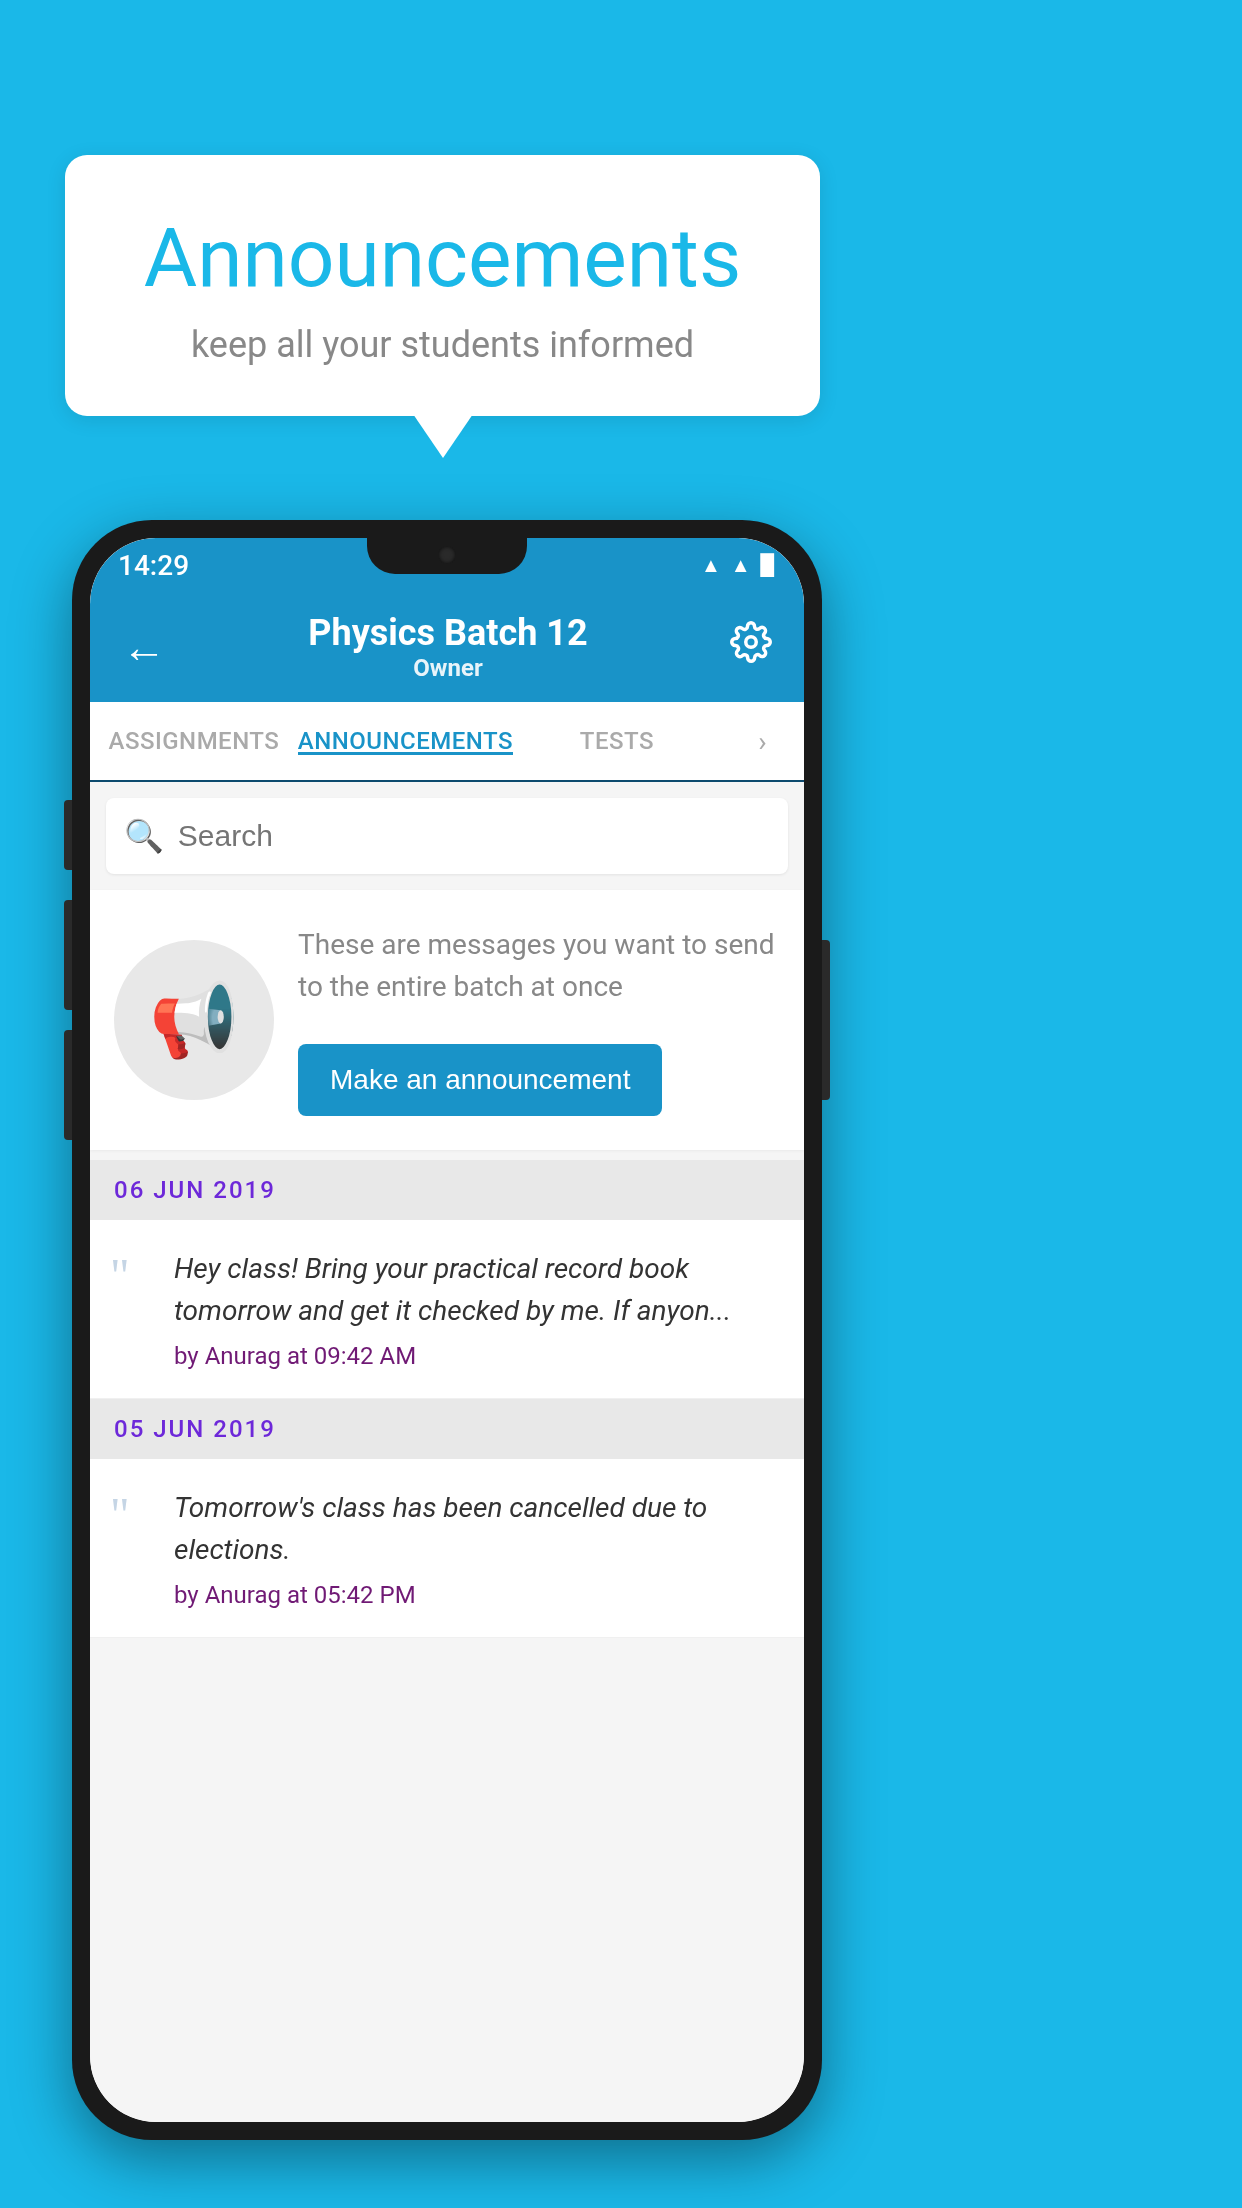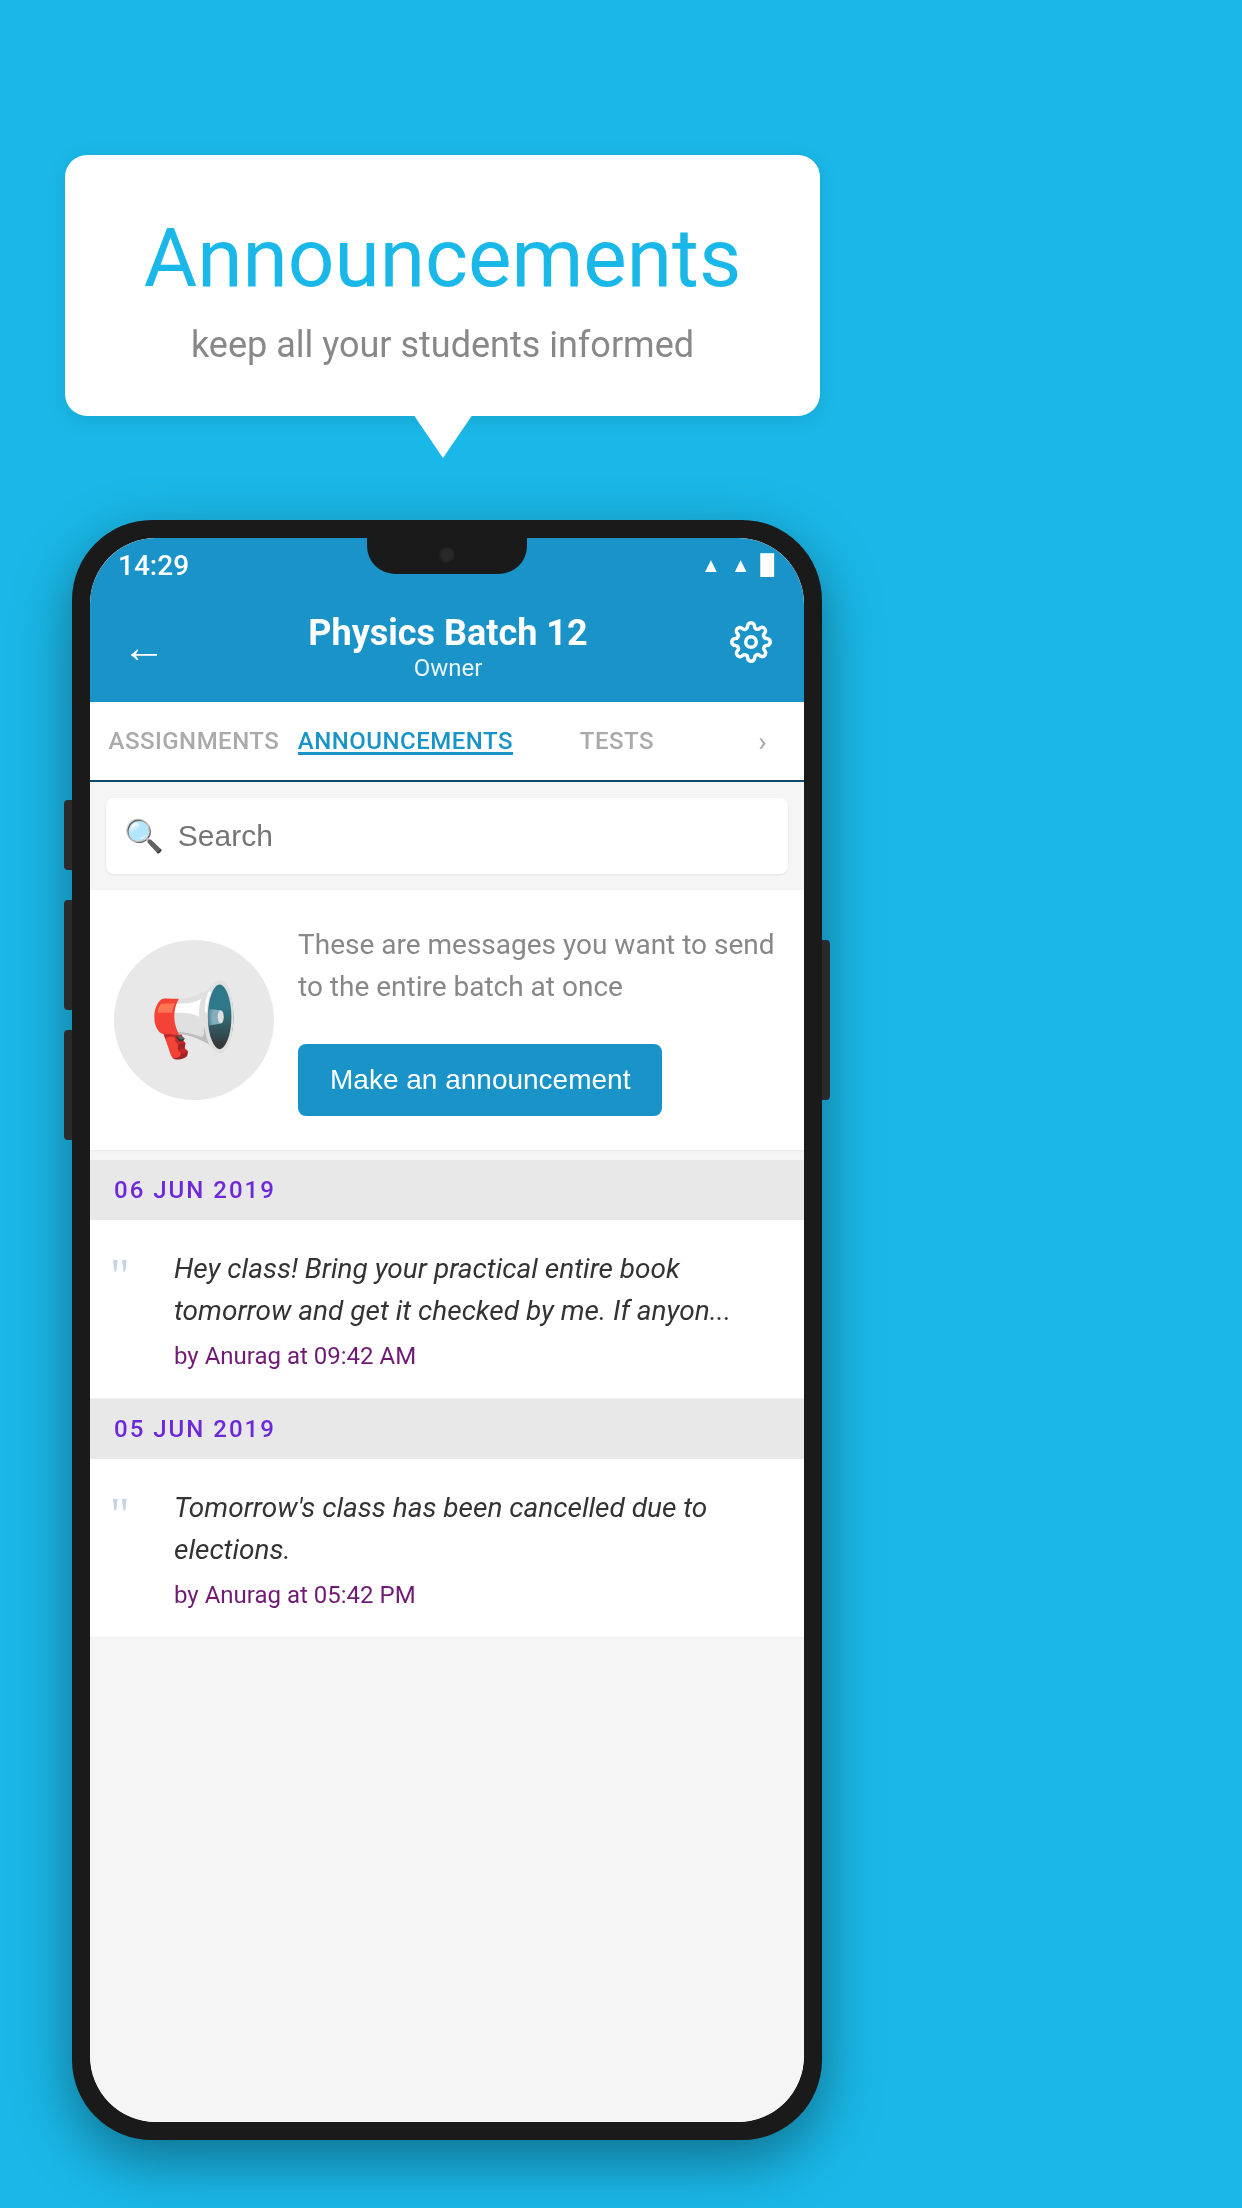--- a/index.html
+++ b/index.html
@@ -145,21 +145,21 @@
       text-align: center;
     }
     .app-bar-title {
       color: white;
       font-size: 36px;
       font-weight: 700;
     }
     .app-bar-subtitle {
       color: rgba(255,255,255,0.9);
       font-size: 24px;
-      font-weight: 400;
+      font-weight: 700;
     }
     .settings-btn {
       color: white;
       font-size: 40px;
       cursor: pointer;
       padding: 8px;
     }
 
     
     .tabs-container {
@@ -458,21 +458,21 @@
               <div class="cta-text">These are messages you want to send to the entire batch at once</div>
               <button class="make-announcement-btn">Make an announcement</button>
             </div>
           </div>
 
           <div class="date-divider">06  JUN  2019</div>
 
           <div class="announcement-item">
             <div class="quote-icon">"</div>
             <div class="announcement-content">
-              <div class="announcement-text">Hey class! Bring your practical entire book tomorrow and get it checked by me. If anyon...</div>
+              <div class="announcement-text">Hey class! Bring your practical record book tomorrow and get it checked by me. If anyon...</div>
               <div class="announcement-meta">by Anurag at 09:42 AM</div>
             </div>
           </div>
 
           <div class="date-divider">05  JUN  2019</div>
 
           <div class="announcement-item">
             <div class="quote-icon">"</div>
             <div class="announcement-content">
               <div class="announcement-text">Tomorrow's class has been cancelled due to elections.</div>

